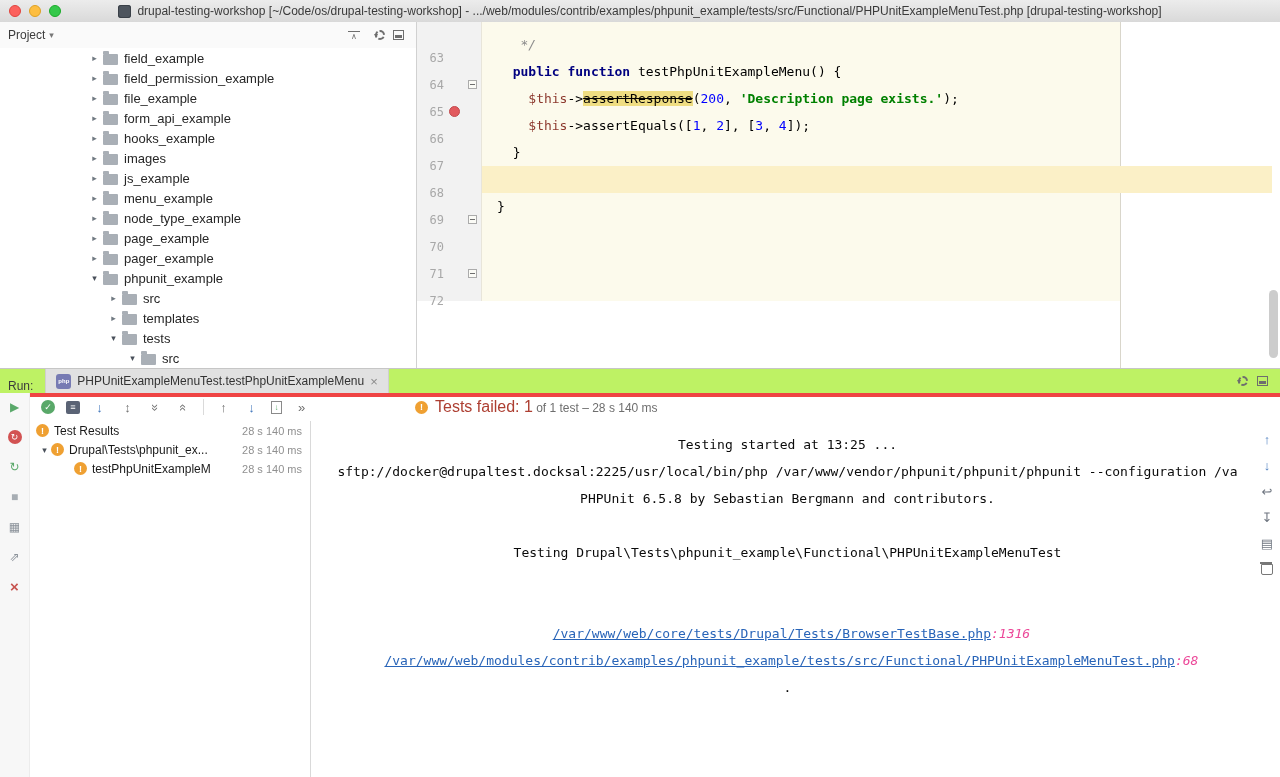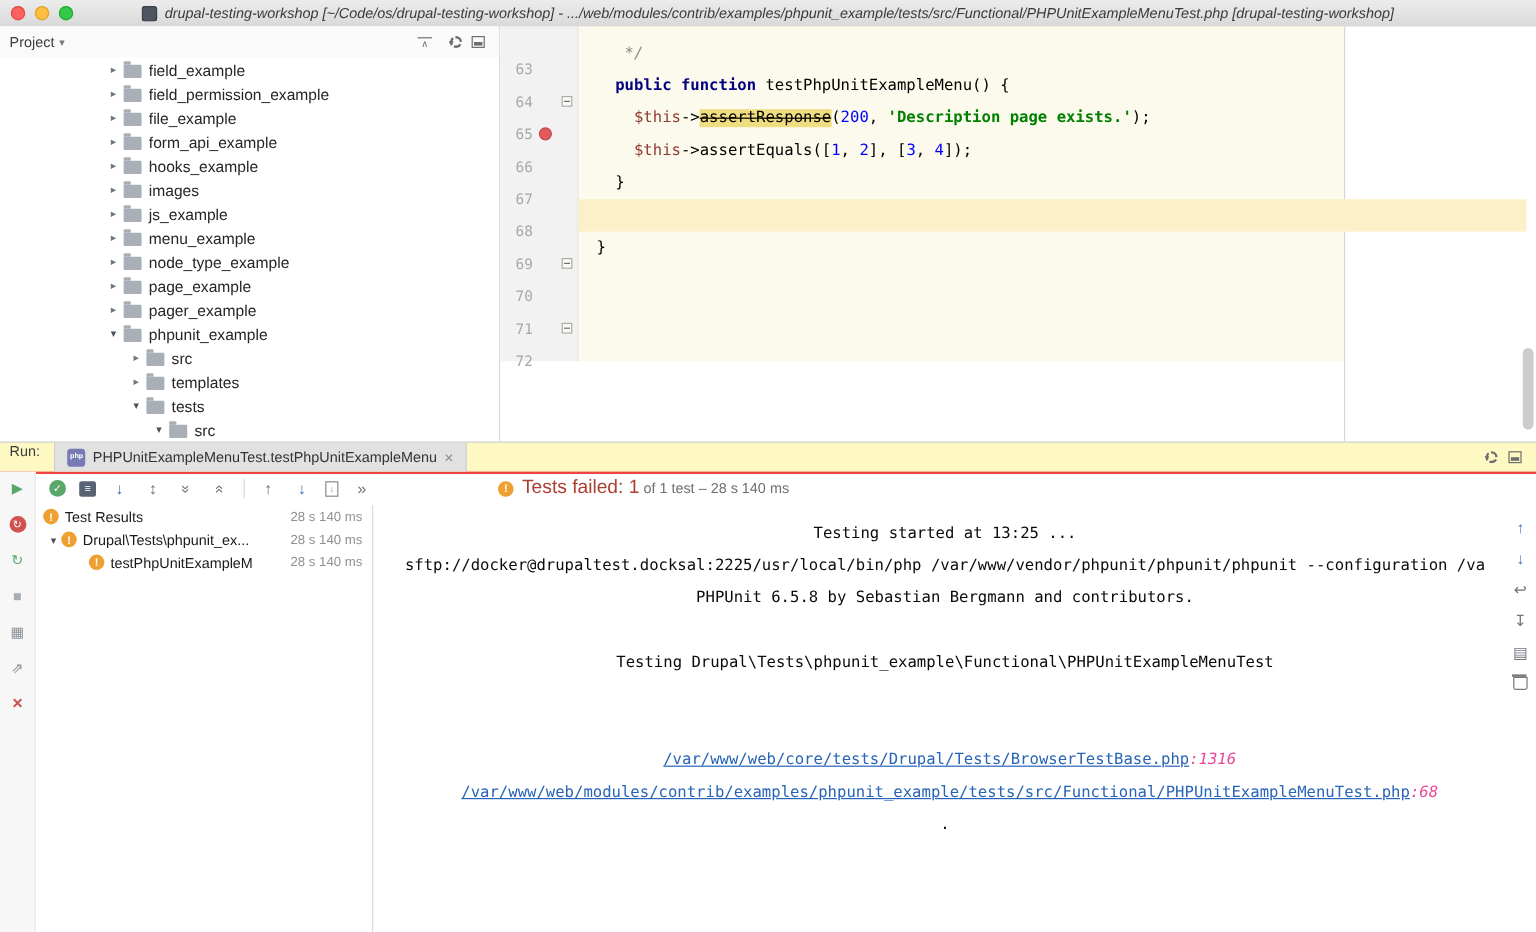--- a/index.html
+++ b/index.html
@@ -8,21 +8,21 @@
 
   
   .titlebar{position:absolute;left:0;top:0;width:1280px;height:22px;
     background:linear-gradient(#ECECEC,#D9D9D9);border-bottom:1px solid #B4B4B4;
     display:flex;align-items:center;}
   .lights{position:absolute;left:9px;top:5px;display:flex;gap:8px;}
   .light{width:12px;height:12px;border-radius:50%;}
   .light.red{background:#FC615D;border:1px solid #E0443E;box-sizing:border-box;}
   .light.yellow{background:#FDBE41;border:1px solid #DEA123;box-sizing:border-box;}
   .light.green{background:#34C84A;border:1px solid #1AAB29;box-sizing:border-box;}
-  .title-wrap{margin:0 auto;display:flex;align-items:center;gap:6px;max-width:1180px;overflow:hidden;font-style:italic;}
+  .title-wrap{margin:0 auto;display:flex;align-items:center;gap:6px;max-width:1180px;overflow:hidden;}
   .proj-ic{width:13px;height:13px;background:#4E555E;border-radius:3px;flex:0 0 auto;
     box-shadow:inset 0 0 0 1px #3A4048;}
   .title-text{font-size:12px;color:#3A3A3A;white-space:nowrap;overflow:hidden;text-overflow:ellipsis;}
 
   
   .project-panel{position:absolute;left:0;top:22px;width:417px;height:346px;background:#fff;
     border-right:1px solid #D1D1D1;box-sizing:border-box;}
   .proj-header{height:26px;display:flex;align-items:center;padding-left:8px;background:#FAFAFA;}
   .proj-title{font-size:12px;color:#3C3C3C;}
   .proj-caret{font-size:9px;color:#777;margin-left:4px;}
@@ -67,22 +67,22 @@
   .tk-string{color:#008000;font-weight:bold;}
   .tk-number{color:#0000FF;}
   .tk-var{color:#8D3A2F;}
   .tk-deprecated{color:#000;text-decoration:line-through;background:#EFDD82;}
   .ed-thumb{position:absolute;right:2px;top:268px;width:9px;height:68px;border-radius:5px;
     background:rgba(110,110,110,.35);}
 
   
   .run-panel{position:absolute;left:0;top:368px;width:1280px;height:409px;background:#fff;
     border-top:1px solid #C6C6C6;box-sizing:border-box;}
-  .run-tabbar{position:relative;height:24px;background:#fef9c3;border-bottom:2px solid #ef4444;
-    display:flex;align-items:flex-start;box-sizing:content-box;}
+  .run-tabbar{position:relative;height:24px;background:#bef264;border-bottom:4px solid #ef4444;
+    display:flex;align-items:flex-end;box-sizing:content-box;}
   .run-label{margin-left:8px;font-size:12px;color:#3C3C3C;}
   .run-tab{display:flex;align-items:center;gap:6px;height:24px;padding:0 10px;margin-left:12px;
     background:#E1E1E1;border-left:1px solid #CFCFCF;border-right:1px solid #CFCFCF;box-sizing:border-box;}
   .php-ic{width:15px;height:15px;border-radius:3px;background:#777BB3;color:#fff;
     font:bold 6px "Liberation Sans",sans-serif;display:flex;align-items:center;justify-content:center;}
   .tab-title{font-size:12px;color:#333;}
   .tab-close{color:#8B8B8B;font-size:13px;line-height:13px;}
   .tabbar-right{position:absolute;right:12px;top:0;height:24px;display:flex;align-items:center;gap:16px;}
 
   .left-strip{position:absolute;left:0;top:24px;bottom:0;width:30px;background:#F7F7F7;

